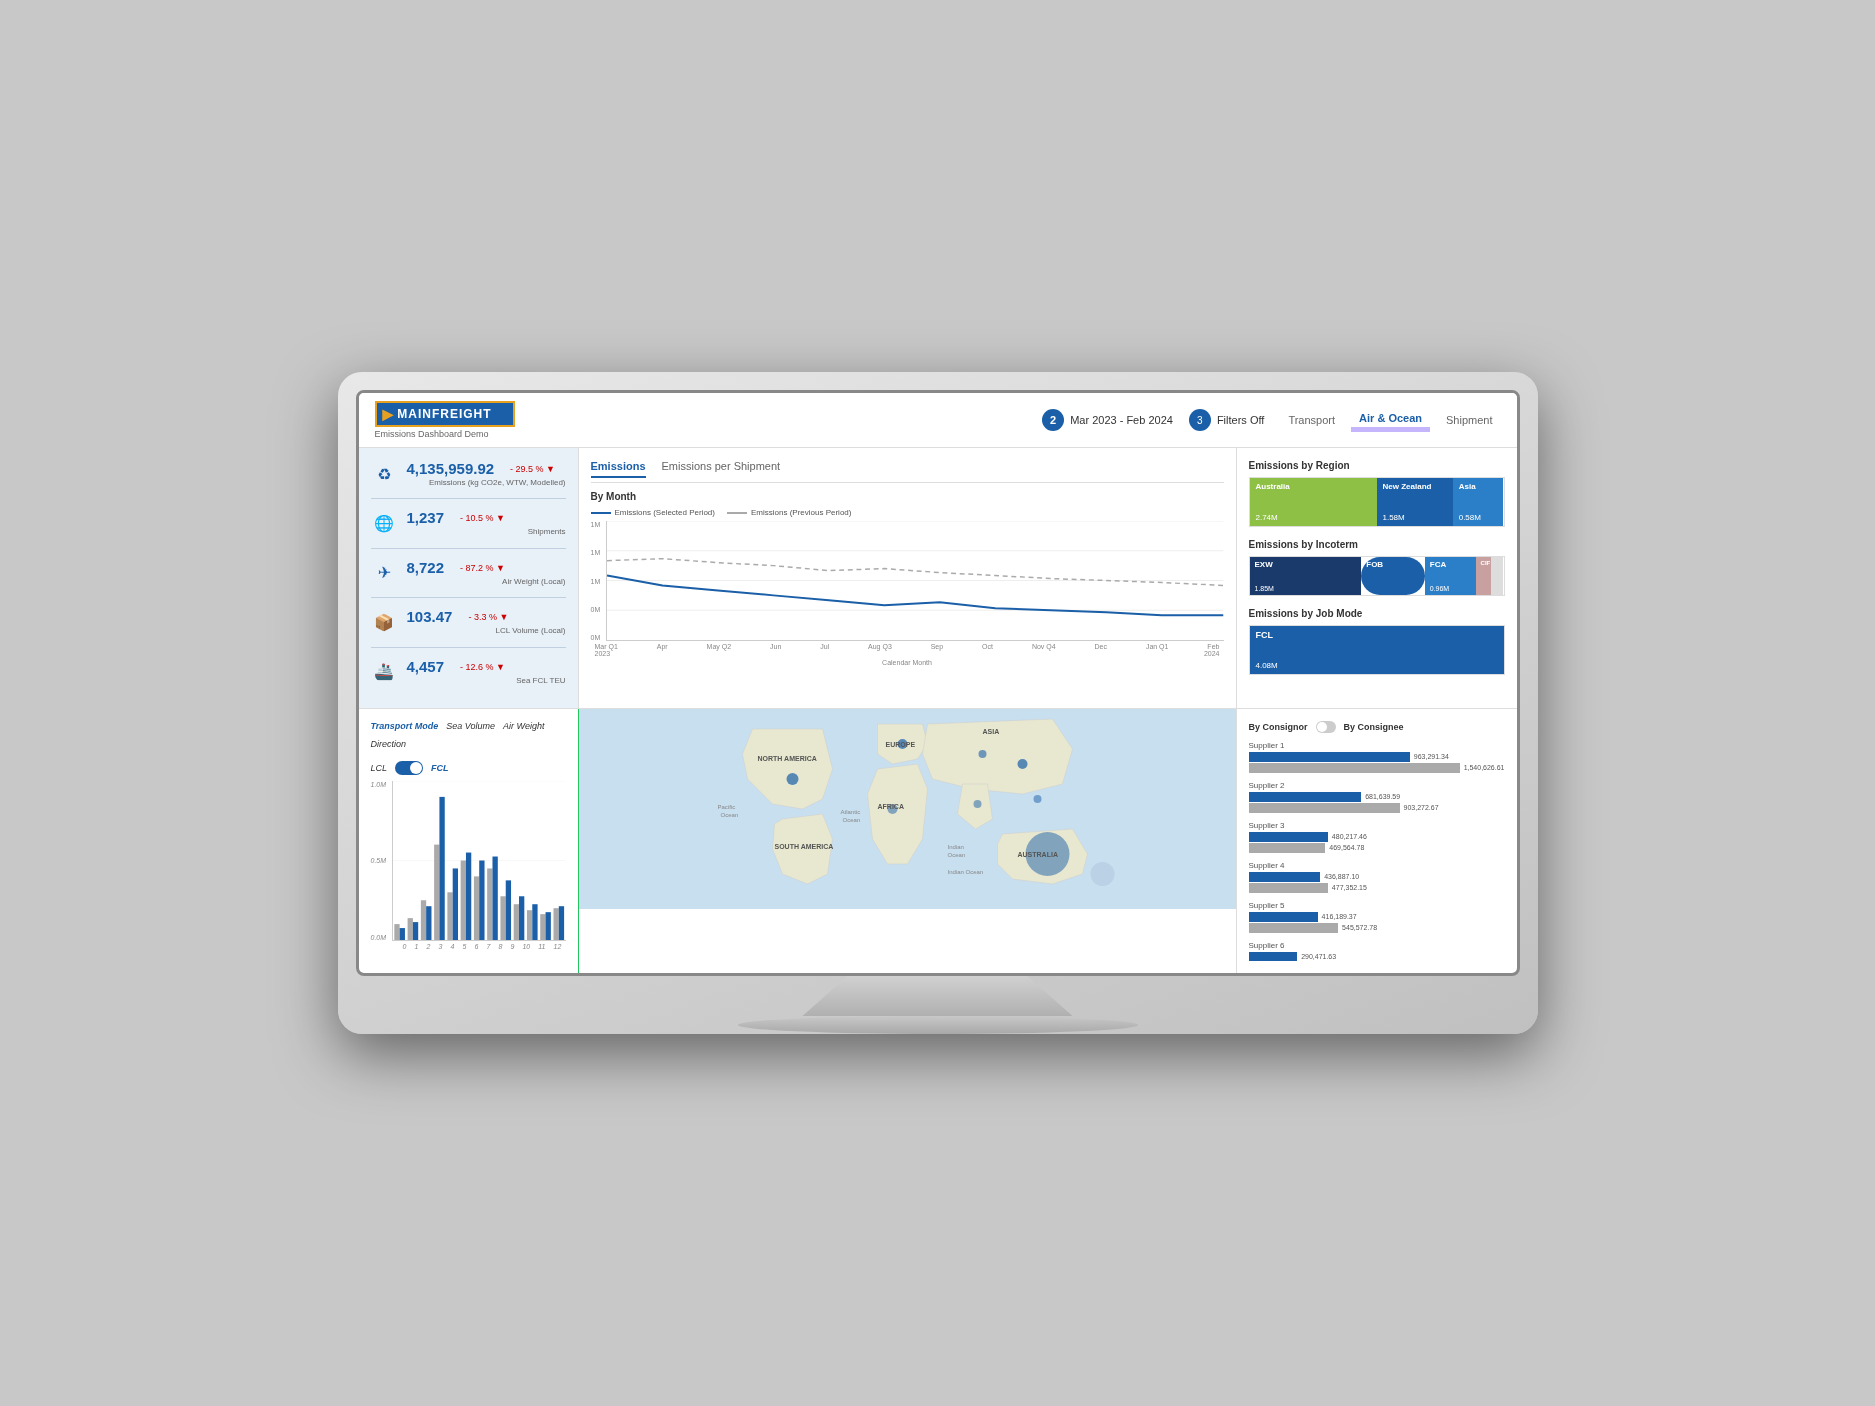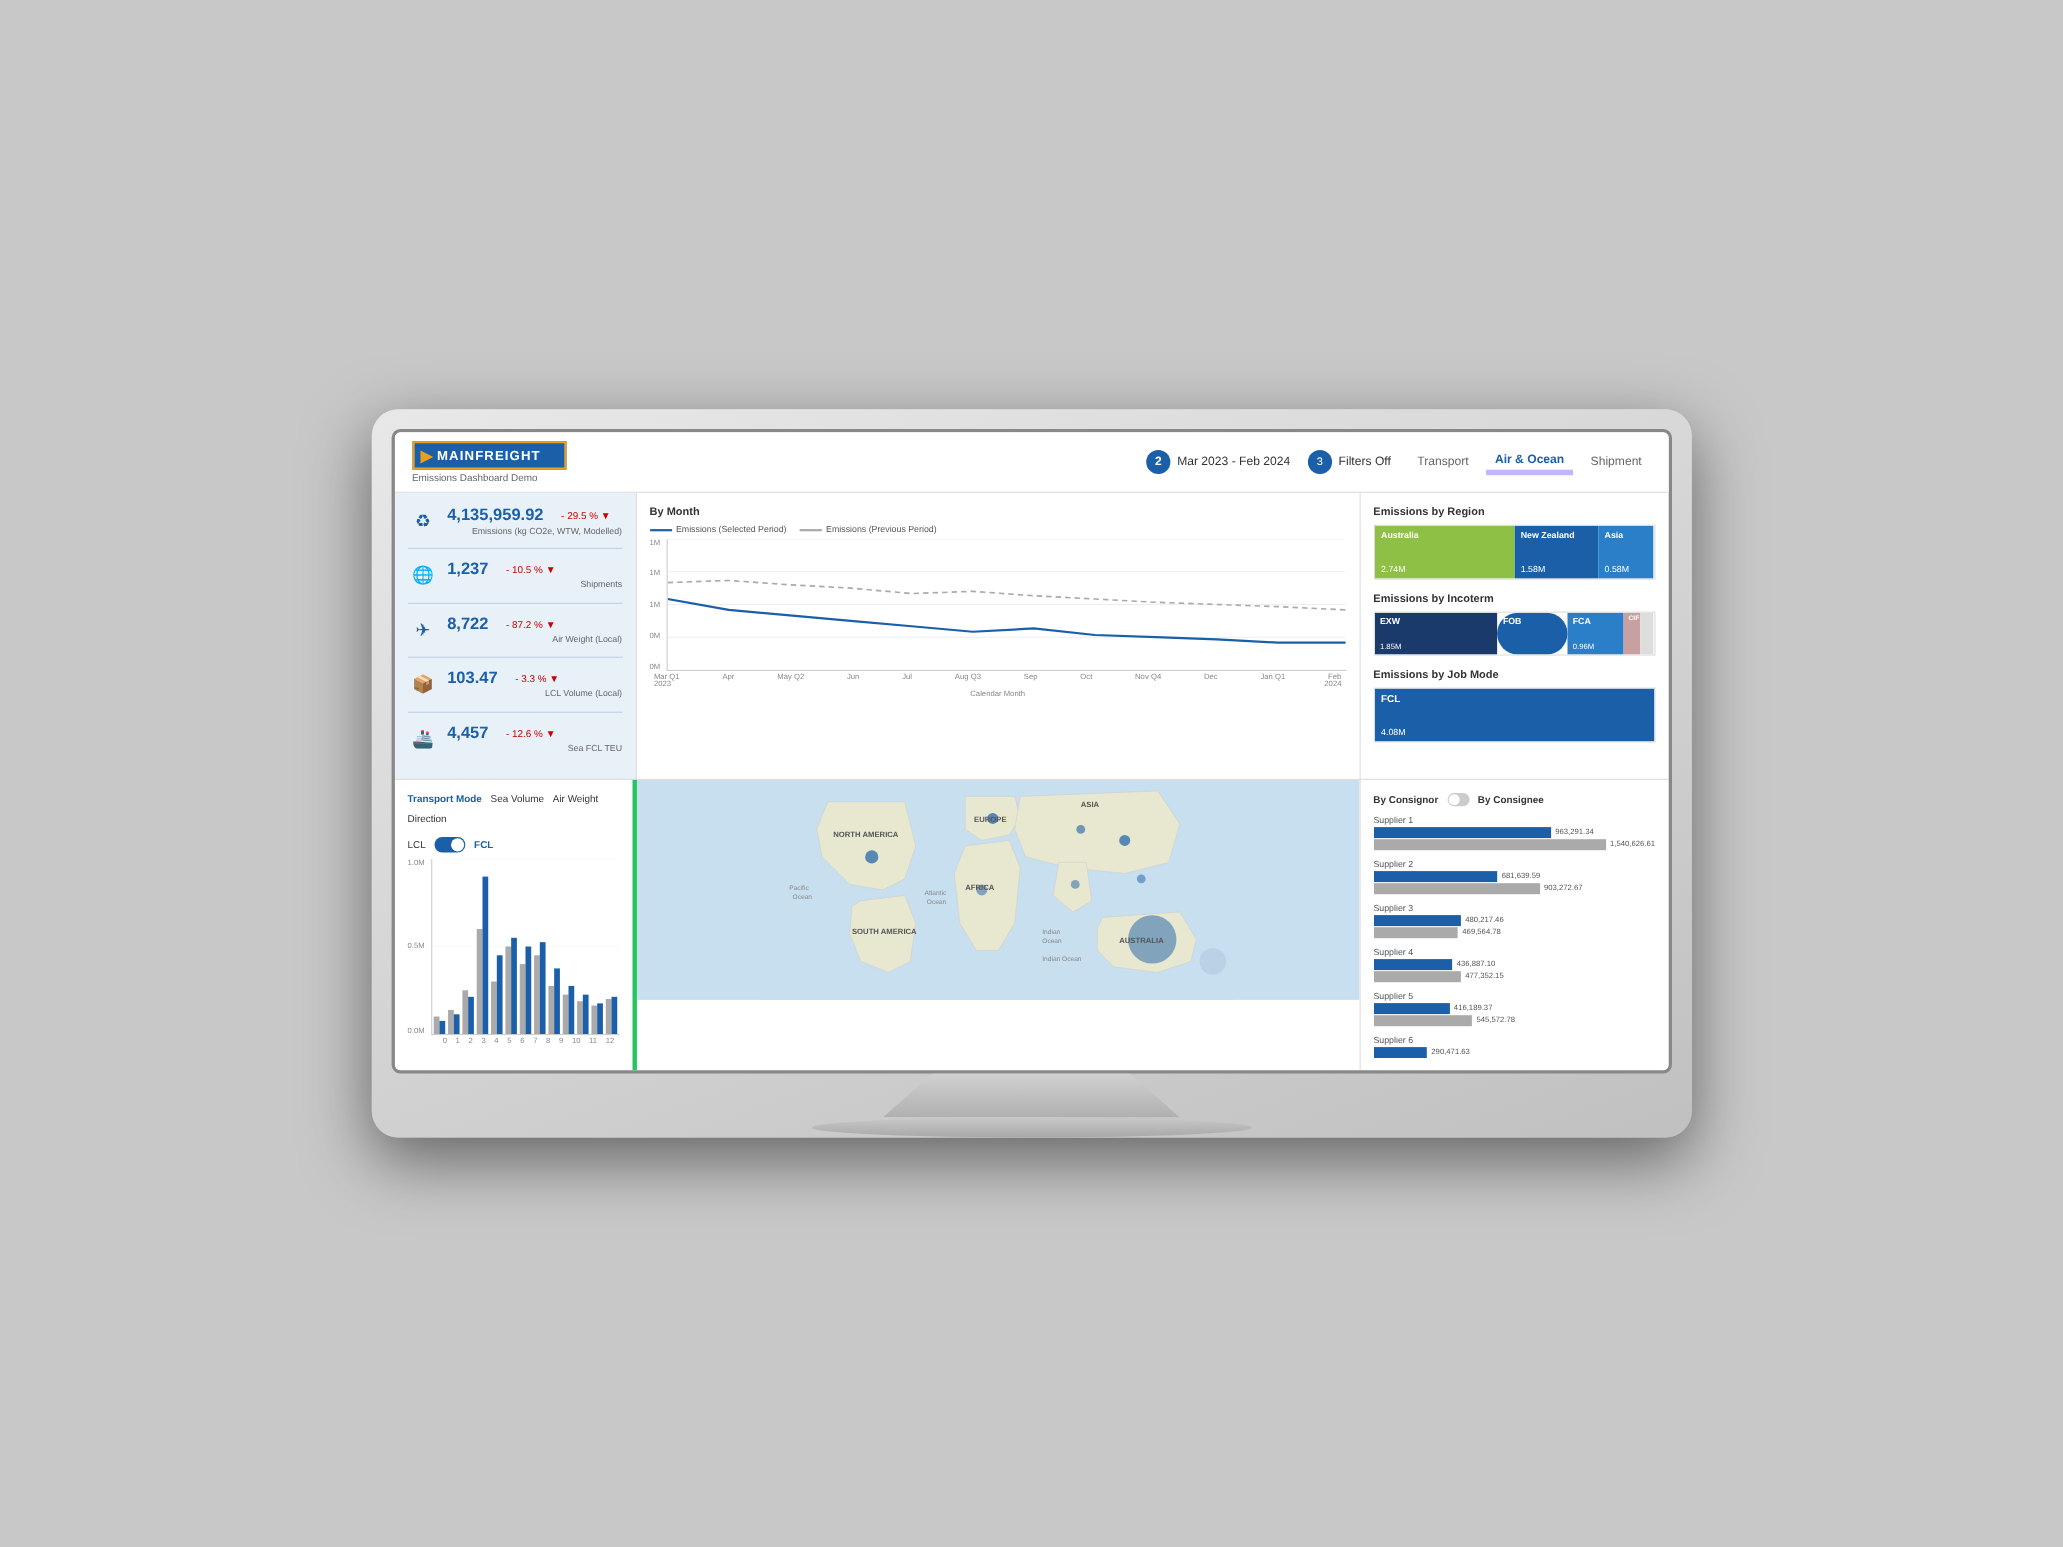--- a/index.html
+++ b/index.html
@@ -362,21 +362,22 @@
       height: 100%;
       display: flex;
       flex-direction: column;
       justify-content: space-between;
       padding: 4px 6px;
     }
 
     
     .bottom-left {
       padding: 12px;
-      border-right: 4px solid #22c55e;
+      border-right: 1px solid #22c55e;
+      font-style: italic;
     }
 
     .bottom-center {
       padding: 0;
       border-right: 1px solid #ddd;
       overflow: hidden;
     }
 
     .bottom-right {
       padding: 12px;
@@ -591,20 +592,24 @@
             <div class="kpi-row">
               <span class="kpi-value">4,457</span>
               <span class="kpi-change">- 12.6 % ▼</span>
             </div>
             <div class="kpi-label">Sea FCL TEU</div>
           </div>
         </div>
       </div>
 
       <div class="emissions-panel">
+        <div class="panel-tabs">
+          <span class="panel-tab active">Emissions</span>
+          <span class="panel-tab">Emissions per Shipment</span>
+        </div>
         <div class="chart-title">By Month</div>
         <div class="chart-legend">
           <div class="legend-item">
             <div class="legend-line" style="background:#1a5fa8;"></div>
             <span>Emissions (Selected Period)</span>
           </div>
           <div class="legend-item">
             <div class="legend-line" style="background:#aaa; border-top: 1px dashed #aaa;"></div>
             <span>Emissions (Previous Period)</span>
           </div>

